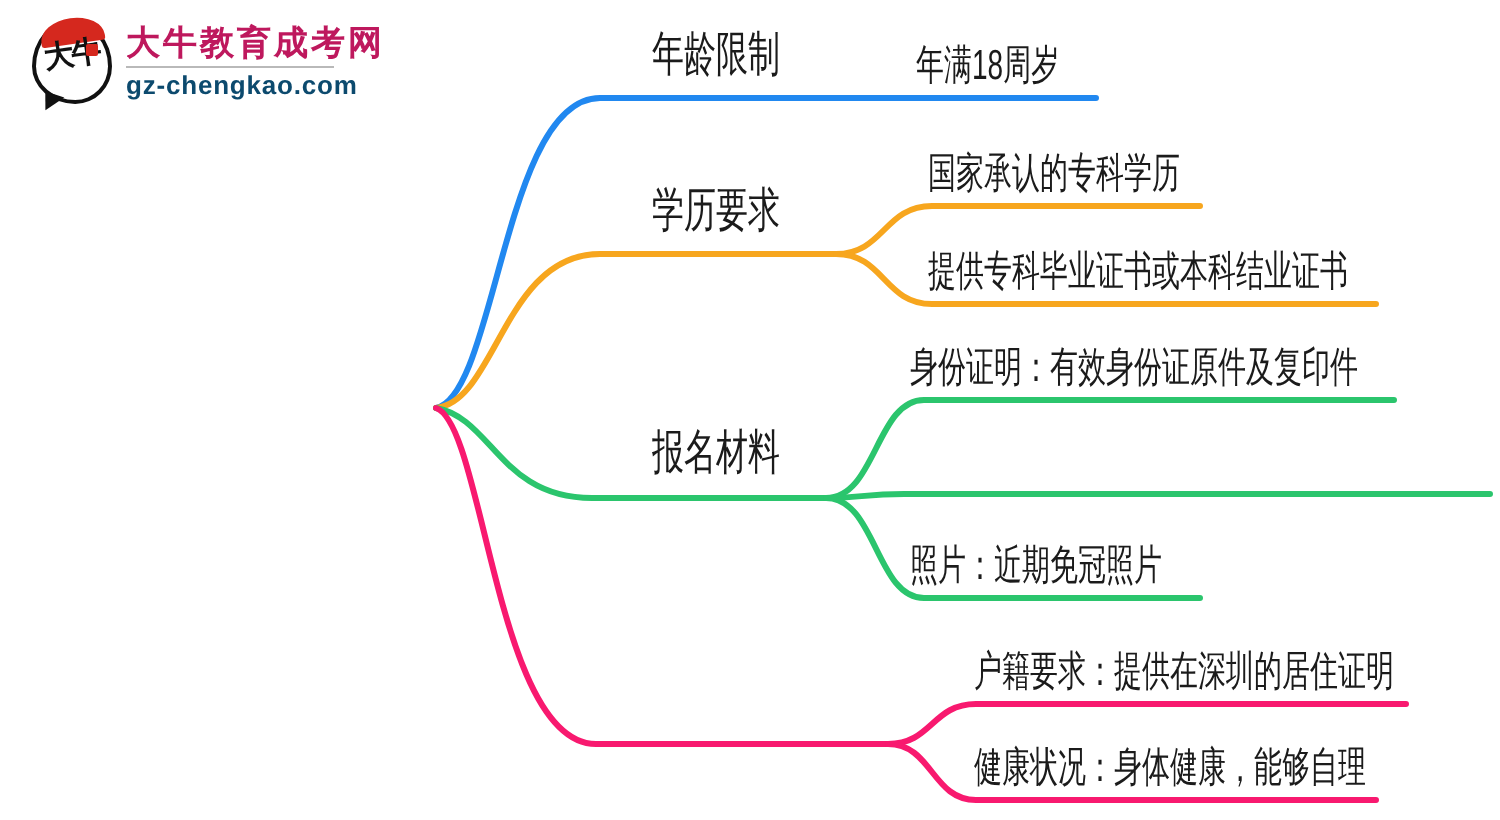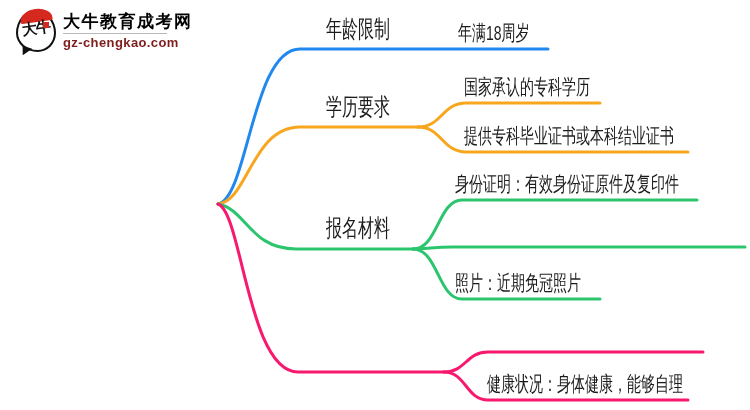--- a/index.html
+++ b/index.html
@@ -69,23 +69,23 @@
     <path d="M444 372 C466 372 466 400 488 400 L688 400" stroke="#f8196f"></path>
   </svg>
 
   <div class="logo">
     <div class="logo-bubble">
       <span class="logo-cap"></span>
       <span class="logo-chars">大牛</span>
       <span class="logo-seal"></span>
     </div>
     <div class="logo-text">
-      <div class="site-name" style="color:#000000">大牛教育成考网</div>
+      <div class="site-name" style="color:#be185d">大牛教育成考网</div>
       <div class="logo-divider"></div>
-      <div class="site-url" style="color:#7f1d1d">gz-chengkao.com</div>
+      <div class="site-url" style="color:#0c4a6e">gz-chengkao.com</div>
     </div>
   </div>
 
 
   <div class="node branch-label" style="left:326px;top:25px;text-align:center;">
     <span class="t">年龄限制</span>
   </div>
   <div class="node branch-label" style="left:326px;top:103px;">
     <span class="t">学历要求</span>
   </div>
@@ -104,17 +104,20 @@
     <span class="t">提供专科毕业证书或本科结业证书</span>
   </div>
 
   <div class="node leaf" style="left:455px;top:179px;">
     <span class="t">身份证明：有效身份证原件及复印件</span>
   </div>
   <div class="node leaf" style="left:455px;top:278px;">
     <span class="t">照片：近期免冠照片</span>
   </div>
 
+  <div class="node leaf" style="left:487px;top:331px;">
+    <span class="t">户籍要求：提供在深圳的居住证明</span>
+  </div>
   <div class="node leaf" style="left:487px;top:379px;">
     <span class="t">健康状况：身体健康，能够自理</span>
   </div>
 
 </div>
 
 </body></html>

